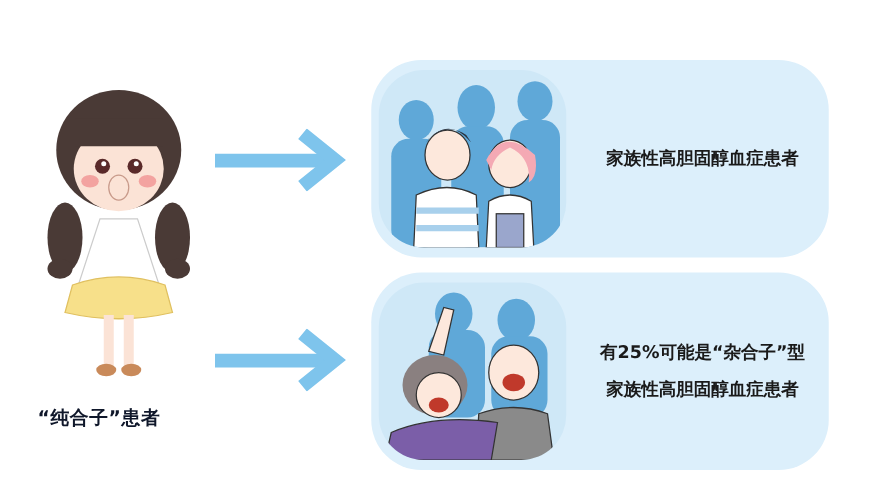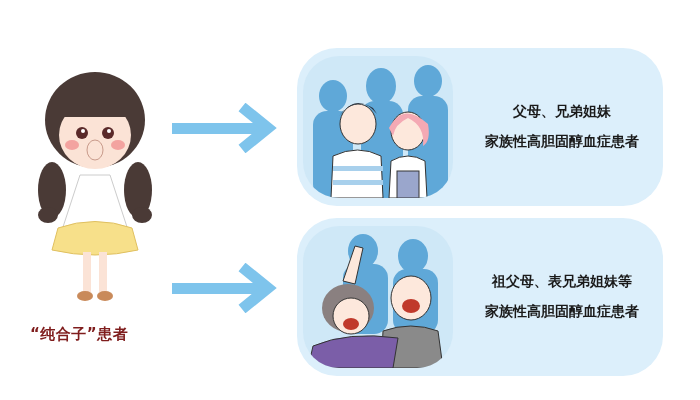--- a/index.html
+++ b/index.html
@@ -1,19 +1,19 @@
 <!DOCTYPE html>
 <html><head>
 <meta charset="utf-8">
 <style>
   html, body { margin:0; padding:0; }
   body { width:700px; height:400px; background:#ffffff; position:relative; overflow:hidden;
          font-family:"DejaVu Sans","Liberation Sans",sans-serif; }
   .girl { position:absolute; left:30px; top:40px; width:130px; height:270px; }
-  .girl-caption { position:absolute; left:30px; top:325px; width:150px; font-size:15px; font-weight:bold; color:#7f1d1d; letter-spacing:0.5px; }
+  .girl-caption { position:absolute; left:30px; top:325px; width:150px; font-size:15px; font-weight:bold; color:#0f172a; letter-spacing:0.5px; }
   .arrow { position:absolute; width:110px; height:50px; }
   .arrow.a1 { left:170px; top:103px; }
   .arrow.a2 { left:170px; top:263px; }
   .panel { position:absolute; left:297px; width:366px; height:158px; background:#dceffb; border-radius:40px; }
   .panel.p1 { top:48px; }
   .panel.p2 { top:218px; }
   .scene { position:absolute; left:6px; top:8px; width:150px; height:142px; border-radius:36px; overflow:hidden; background:#cfe8f7; }
   .text { position:absolute; left:170px; top:0; width:190px; height:158px; display:flex; flex-direction:column; justify-content:center; align-items:center; gap:12px; }
   .line { font-size:14px; font-weight:bold; color:#1a1a1a; white-space:nowrap; }
 </style>
@@ -85,21 +85,20 @@
       <rect x="30" y="110" width="50" height="5" fill="#a8d0ec"></rect>
       <rect x="30" y="124" width="50" height="5" fill="#a8d0ec"></rect>
 
       <ellipse cx="105" cy="75" rx="17" ry="19" fill="#fde8dc" stroke="#333" stroke-width="1"></ellipse>
       <path d="M86 72 Q100 45 125 68 Q128 85 120 90 Q122 70 105 62 Q92 68 90 80 Z" fill="#f4a9b4"></path>
       <path d="M88 105 Q105 95 122 105 L124 142 L86 142 Z" fill="#ffffff" stroke="#333" stroke-width="1"></path>
       <rect x="94" y="115" width="22" height="27" fill="#9aa6cc" stroke="#333" stroke-width="1"></rect>
     </svg>
   </div>
   <div class="text">
-    <div class="line">父母、兄弟姐妹</div>
     <div class="line">家族性高胆固醇血症患者</div>
   </div>
 </div>
 
 <div class="panel p2">
   <div class="scene">
     <svg width="150" height="142" viewBox="0 0 150 142">
 
       <ellipse cx="60" cy="25" rx="15" ry="17" fill="#5fa8d8"></ellipse>
       <rect x="40" y="38" width="45" height="70" rx="14" fill="#5fa8d8"></rect>
@@ -112,16 +111,16 @@
       <ellipse cx="108" cy="80" rx="9" ry="7" fill="#c0392b"></ellipse>
       <path d="M80 105 Q108 95 135 105 L140 142 L78 142 Z" fill="#8a8a8a" stroke="#333" stroke-width="1"></path>
 
       <ellipse cx="45" cy="82" rx="26" ry="24" fill="#8a8080"></ellipse>
       <ellipse cx="48" cy="90" rx="18" ry="18" fill="#fde8dc" stroke="#333" stroke-width="1"></ellipse>
       <ellipse cx="48" cy="98" rx="8" ry="6" fill="#c0392b"></ellipse>
       <path d="M10 120 Q45 105 95 112 L90 142 L5 142 Z" fill="#7b5ea8" stroke="#333" stroke-width="1"></path>
     </svg>
   </div>
   <div class="text">
-    <div class="line">祖父母、表兄弟姐妹等</div>
+    <div class="line">有25%可能是“杂合子”型</div>
     <div class="line">家族性高胆固醇血症患者</div>
   </div>
 </div>
 
 </body></html>

